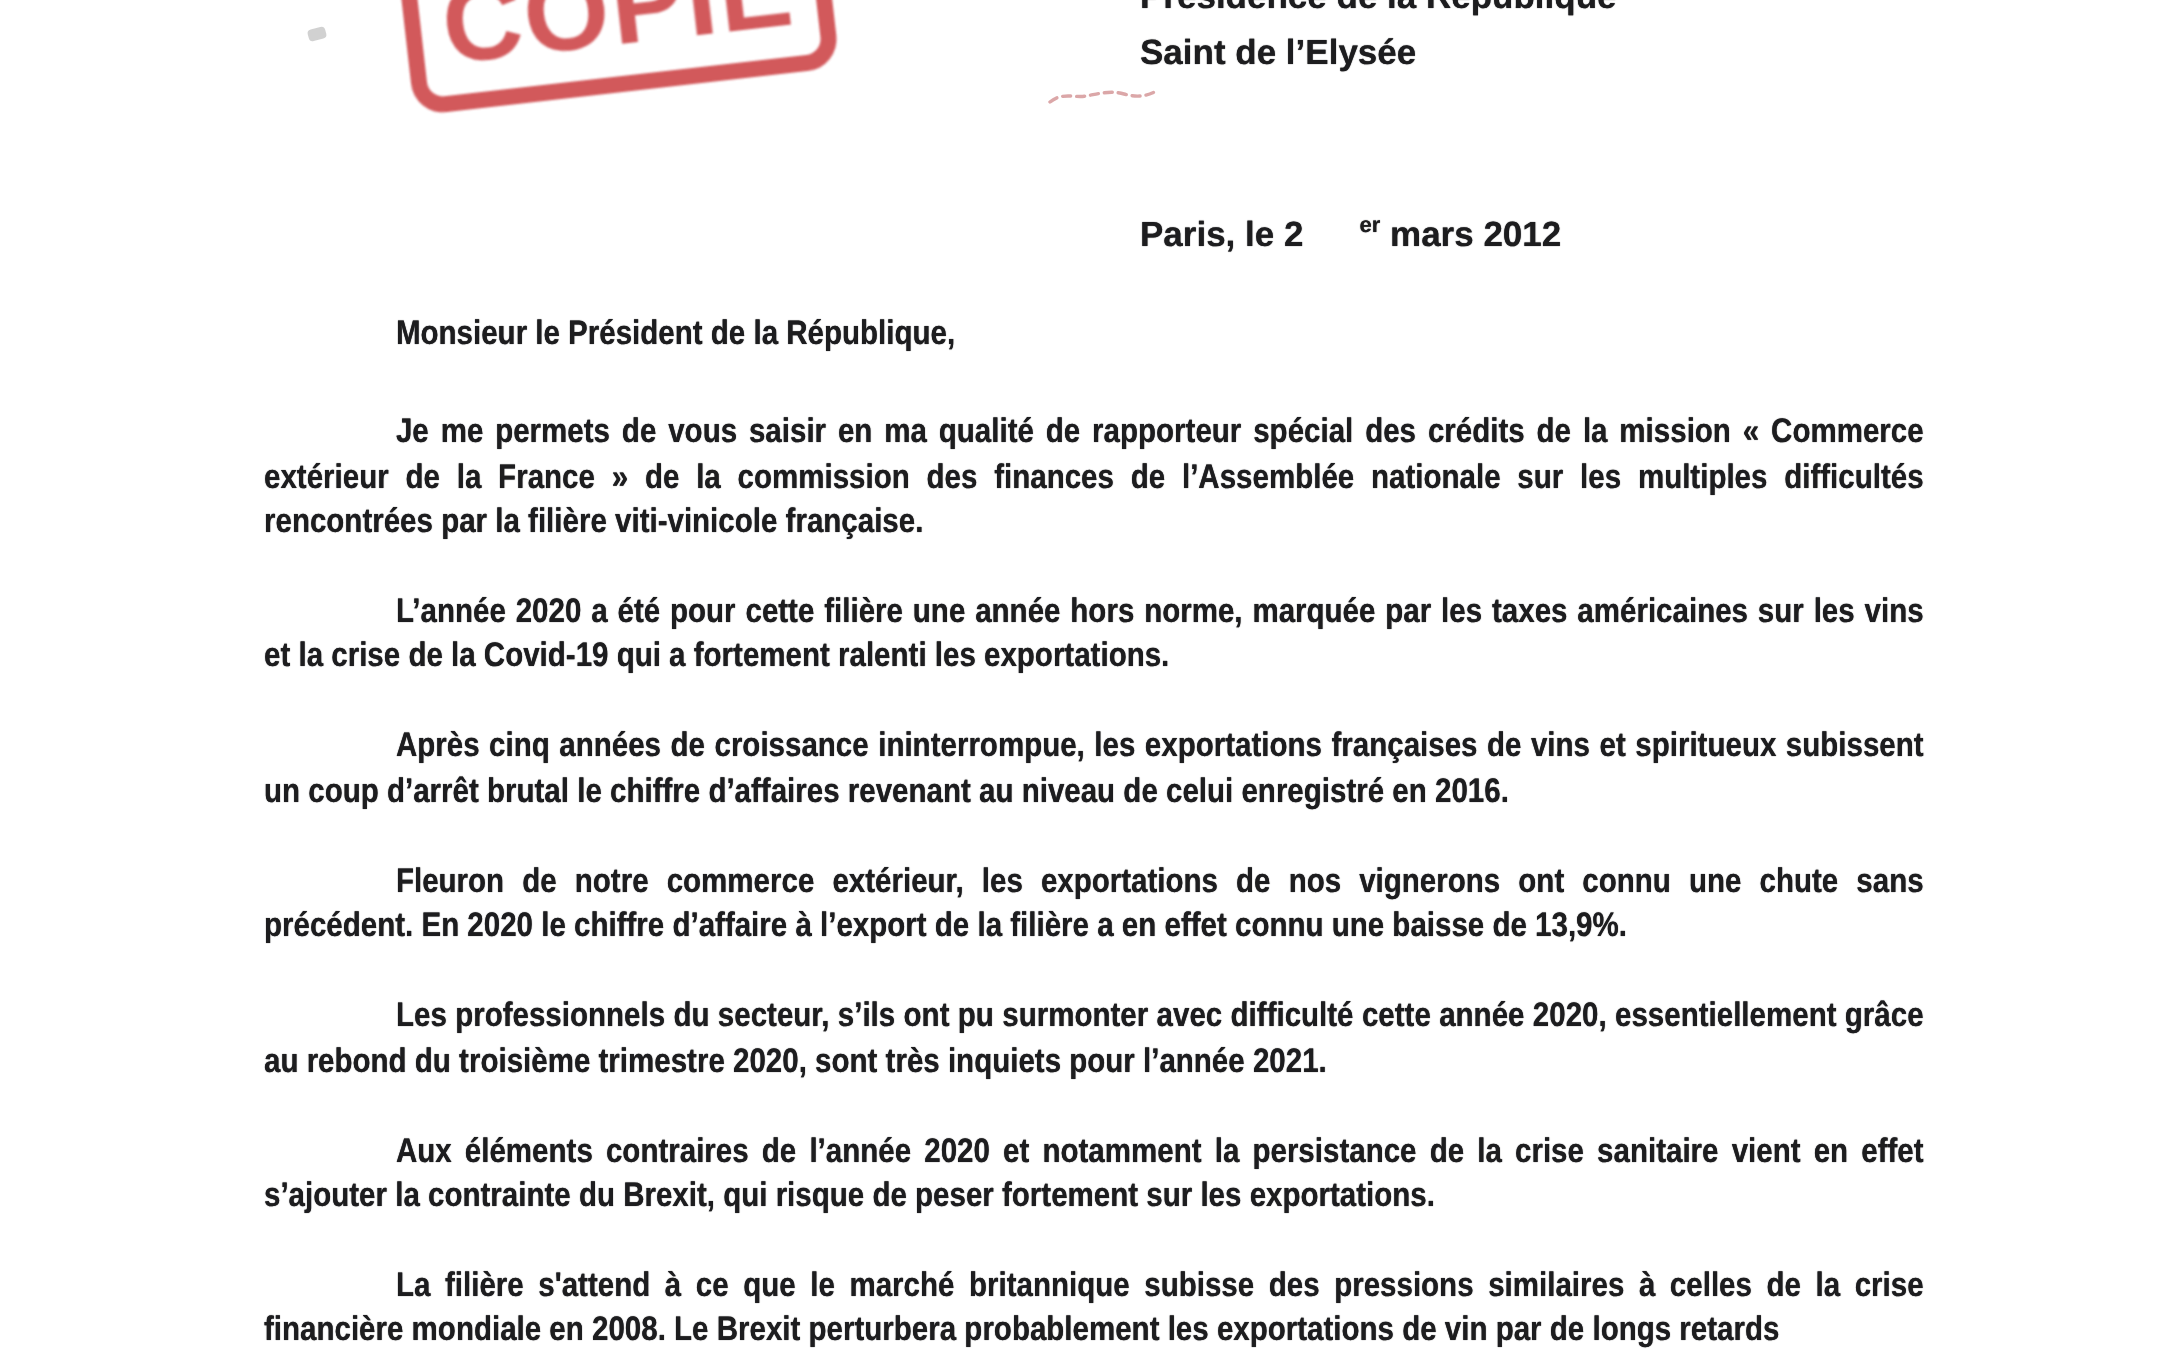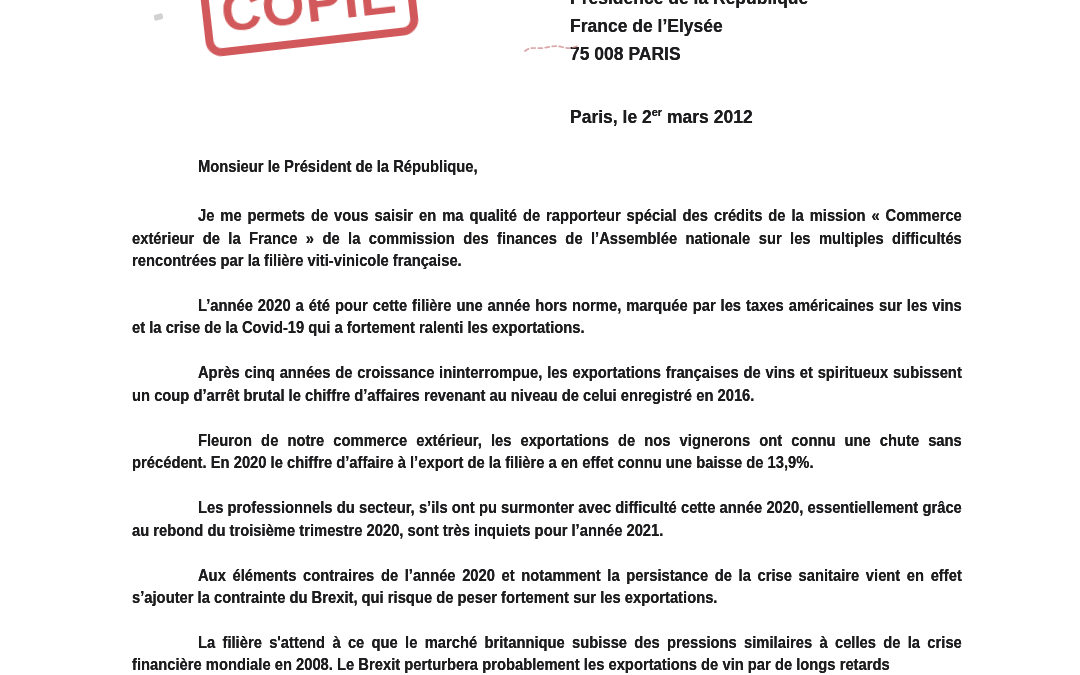--- a/index.html
+++ b/index.html
@@ -36,21 +36,21 @@
     font-size:17.5px;line-height:28px;font-weight:700;
     text-shadow:0 0 0.5px currentColor;
     filter:blur(0.15px);
   }
   .dateline{
     position:absolute;left:570px;top:103px;
     font-size:17.5px;line-height:28px;font-weight:700;
     text-shadow:0 0 0.5px currentColor;
     filter:blur(0.15px);
   }
-  .dateline sup{font-size:11px;line-height:0;}
+  .dateline sup{font-size:11px;line-height:0;margin-left:28px;}
   
   .squiggle{position:absolute;left:524px;top:42px;opacity:0.75;}
   .artifact{
     position:absolute;left:154px;top:14px;width:9px;height:6px;
     background:#9a9a9a;opacity:0.45;border-radius:2px;
     transform:rotate(-15deg);
   }
   
   .body{
     position:absolute;left:132px;top:156px;width:956px;
@@ -76,22 +76,21 @@
 <div class="page">
 
   <div class="stamp-wrap">
     <div class="stamp">COPIE</div>
   </div>
 
   <div class="artifact"></div>
 
   <div class="recipient">
     <div>Présidence de la République</div>
-    <div>France de l’Elysée</div>
-    <div>75 008 PARIS</div>
+    <div>Saint de l’Elysée</div>
   </div>
 
   <svg class="squiggle" width="56" height="12" viewBox="0 0 56 12">
     <path d="M1,9 C7,4 13,7 19,6 S31,3 38,5 S50,6 55,3" fill="none" stroke="#d08a8c" stroke-width="1.7" stroke-dasharray="4 3" stroke-linecap="round"></path>
   </svg>
 
   <div class="dateline"><span>Paris, le 2</span><sup>er</sup><span> mars 2012</span></div>
 
   <div class="body">
     <p class="salutation">Monsieur le Président de la République,</p>

